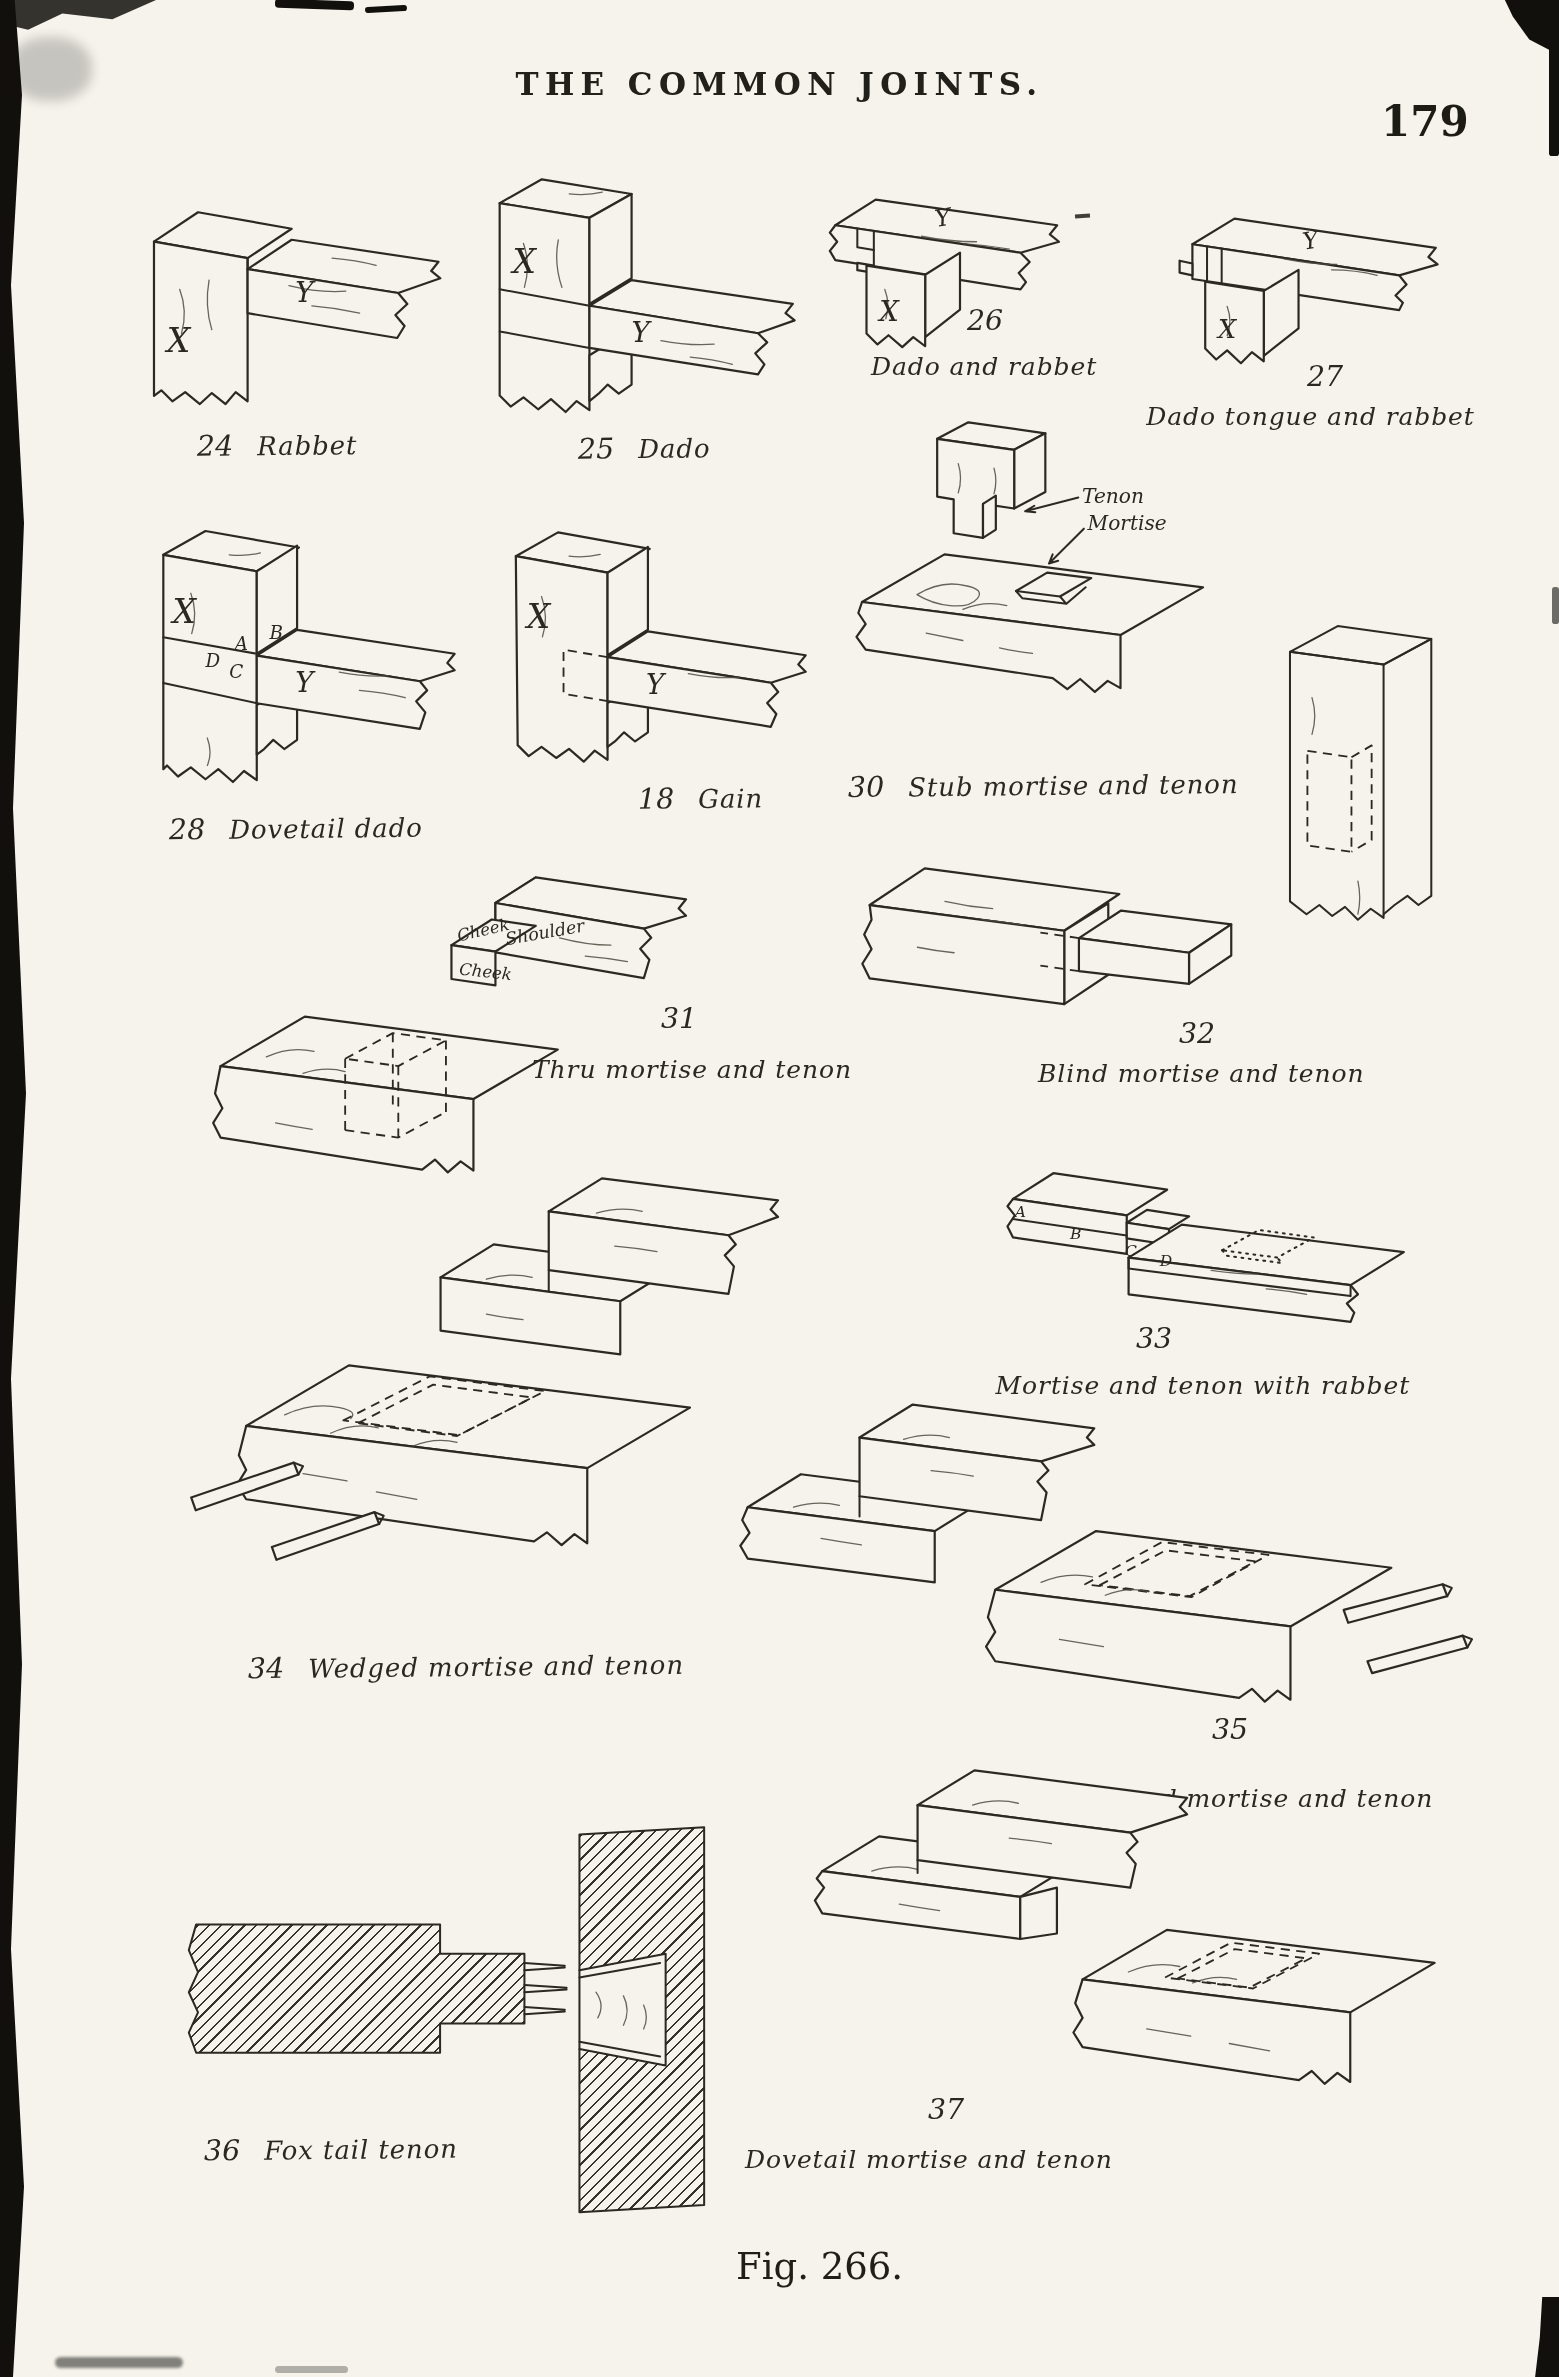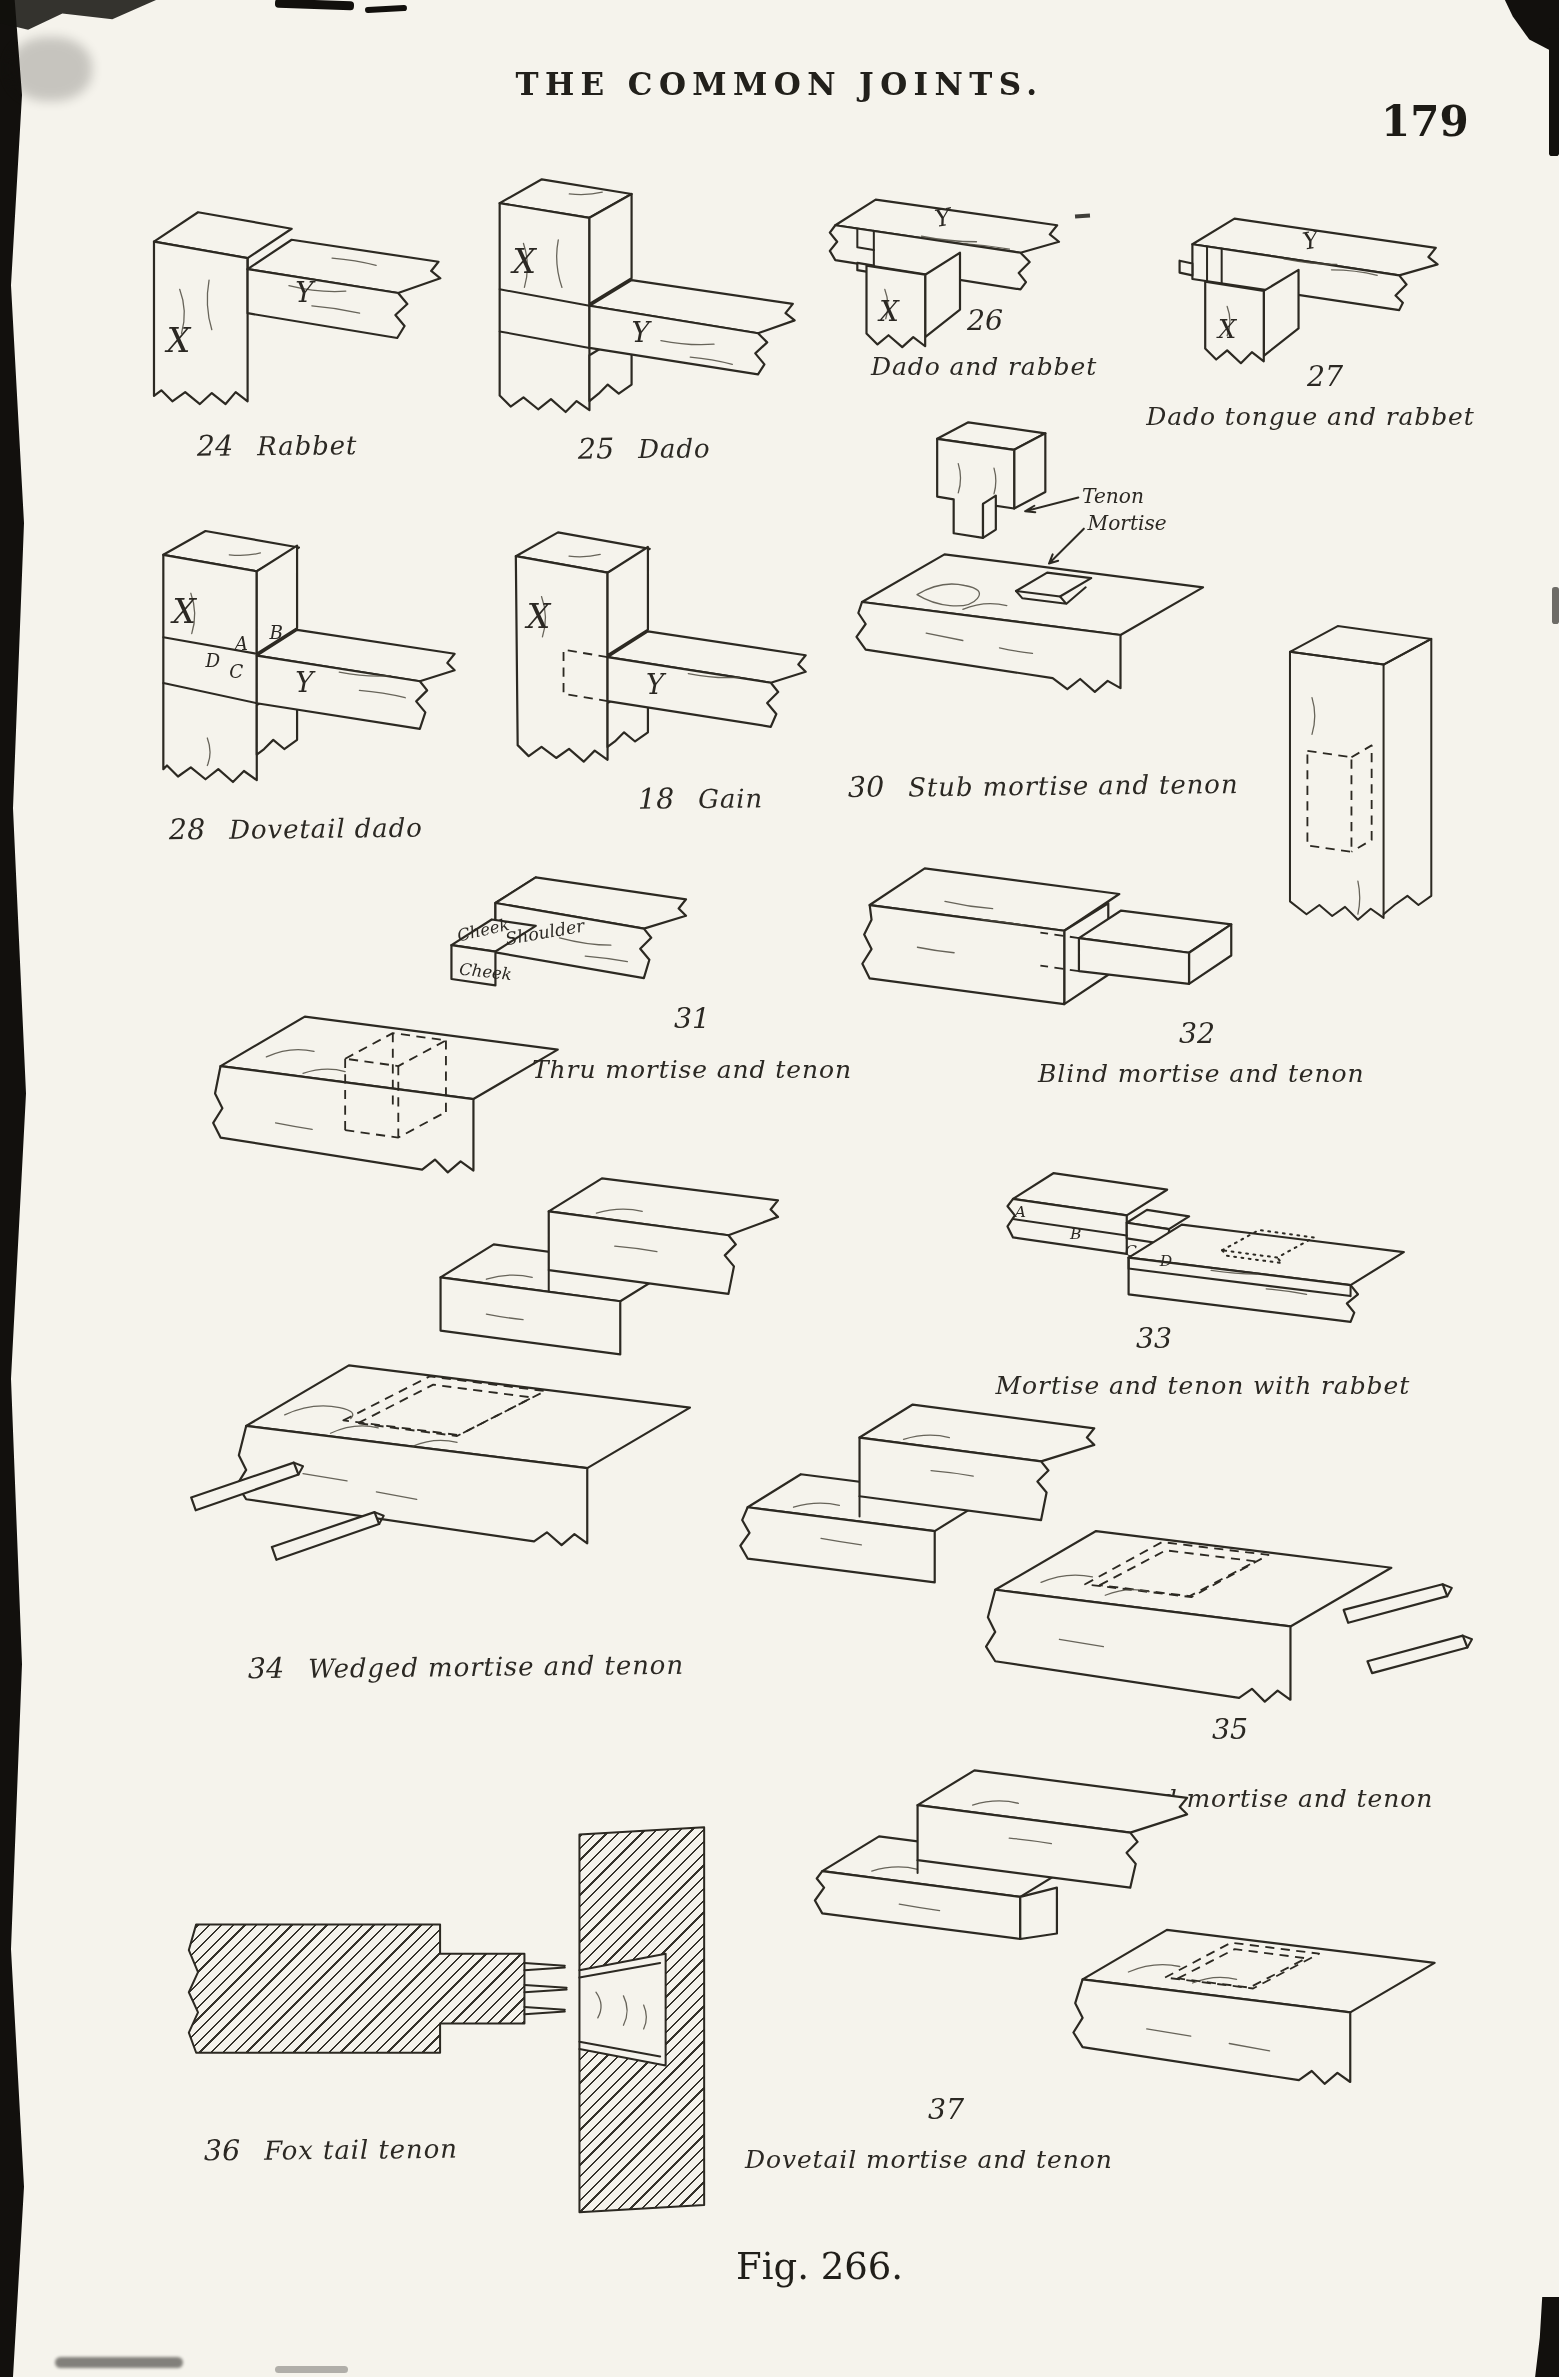--- a/index.html
+++ b/index.html
@@ -247,21 +247,21 @@
         <g>
           <path class="d" d="M196,230 L248,202 L306,210 L254,238 Z"></path>
           <path class="d" d="M196,230 L196,308 M248,202 L248,280 M306,210 L306,288 M254,238 L254,316"></path>
           <path class="d" d="M196,308 L254,316 L306,288"></path>
         </g>
         <path class="g" d="M110,228 q26,-12 52,-6"></path>
           <path class="g" d="M150,246 q24,-8 46,-2"></path>
           <path class="g" d="M120,300 q20,4 40,7"></path>
       </g>
     </svg>
-    <div class="capnum" style="left:509px;top:154px">31</div>
+    <div class="capnum" style="left:496px;top:154px">31</div>
     <div class="caplbl" style="left:367px;top:207px">Thru mortise and tenon</div>
   </div>
 
   <div class="fig" style="left:844px;top:615px;width:624px;height:514px">
     <svg width="624" height="514" viewBox="0 0 680 560">
       <g>
         <path class="l" d="M486,40 L538,12 L640,26 L588,54 Z"></path>
         <path class="l" d="M486,40 L588,54 L588,330 L574,320 L560,332 L546,318 L532,328 L518,316 L504,326 L486,312 Z"></path>
         <path class="l" d="M588,54 L640,26 L640,306 L626,316 L614,306 L600,316 L588,326"></path>
         <g>

